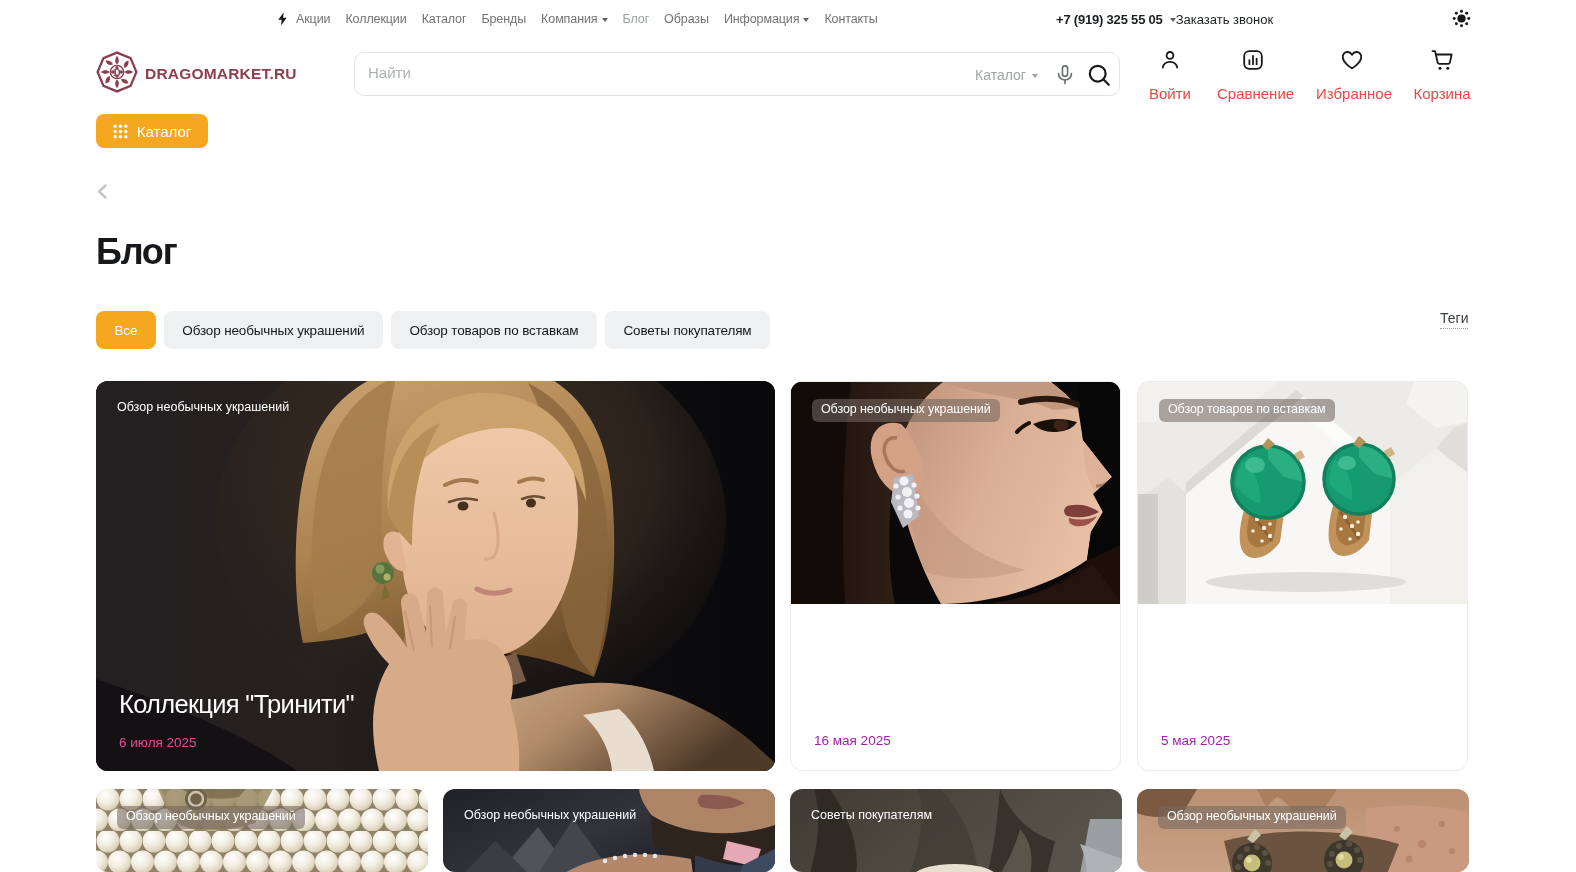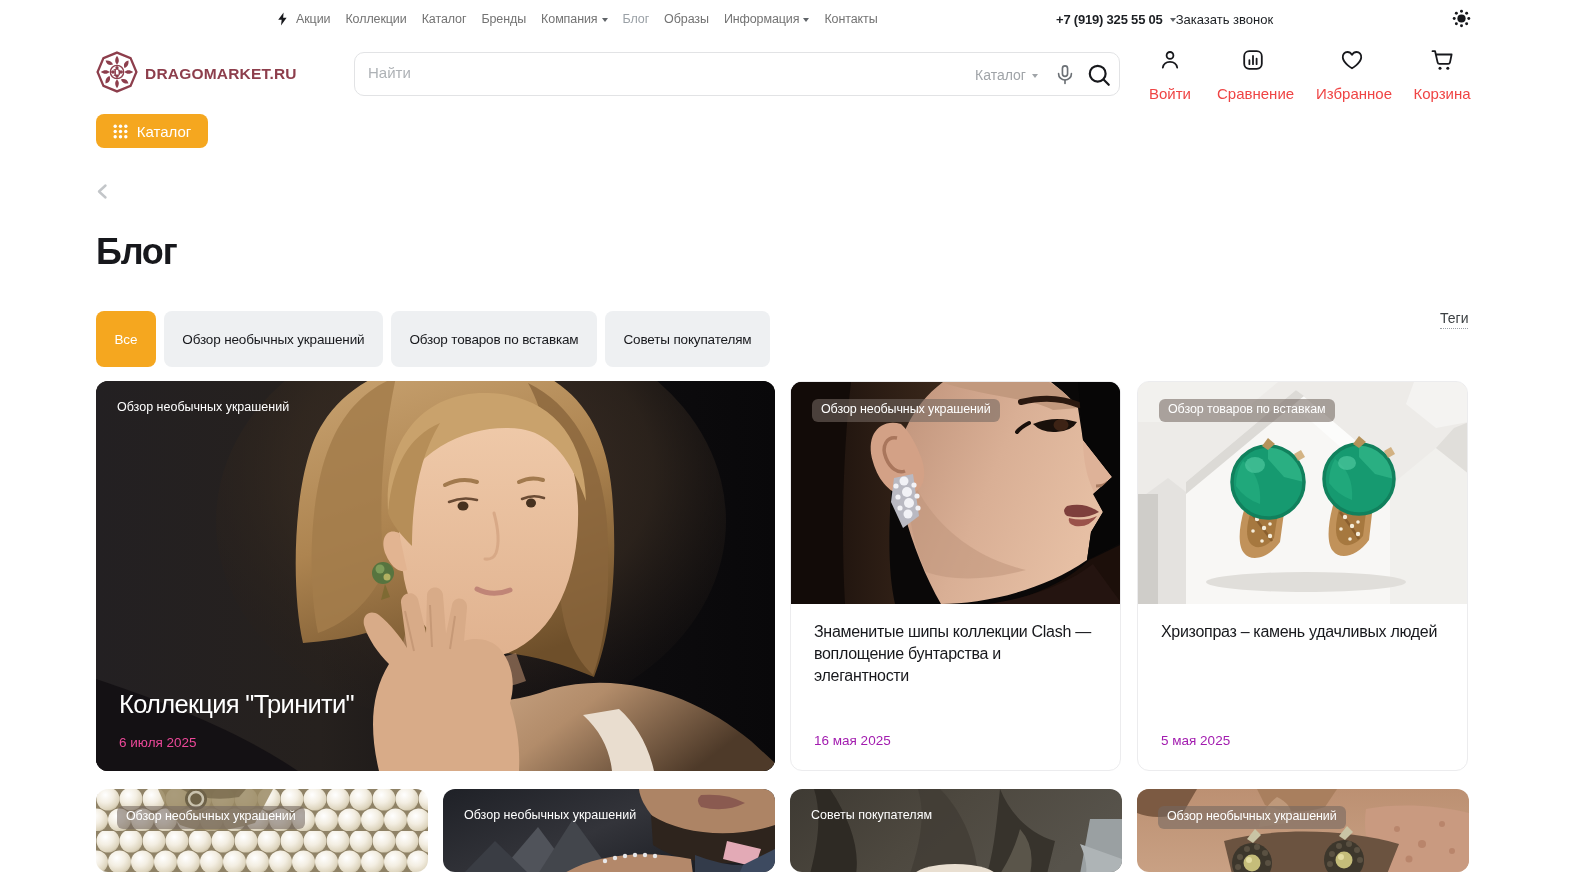--- a/index.html
+++ b/index.html
@@ -30,21 +30,21 @@
 
   .catbtn { position:absolute; left:96px; top:114px; width:112px; height:34px; background:#f5a71f; border-radius:8px;
     color:#fff; font-size:15px; display:flex; align-items:center; justify-content:center; gap:9px; }
 
   .backchev { position:absolute; left:95px; top:183px; }
 
   h1.blog { position:absolute; left:96px; top:231px; font-size:36px; font-weight:700; color:#17181c; letter-spacing:-1.2px;}
 
   
   .chips { position:absolute; left:96px; top:311px; display:flex; gap:8px; }
-  .chip { height:56px; border-radius:8px; background:#eef0f2; color:#17181c; font-size:13.5px; letter-spacing:-0.15px;
+  .chip { height:38px; border-radius:8px; background:#eef0f2; color:#17181c; font-size:13.5px; letter-spacing:-0.15px;
     display:flex; align-items:center; padding:0 18.5px; white-space:nowrap; }
   .chip.on { background:#f5a71f; color:#fff;}
   .tags { position:absolute; left:1440px; top:310px; font-size:14px; color:#3c4043; border-bottom:1.5px dotted #9aa0a6; padding-bottom:2px;}
 
   
   .card { position:absolute; border-radius:12px; overflow:hidden; background:#fff; }
   .card.bordered { border:1px solid #ececee; }
   .cimg { position:absolute; left:0; top:0; right:0; overflow:hidden; }
   .cimg svg { display:block; }
   .pill { position:absolute; left:21px; top:17px; background:rgba(116,104,96,0.58); color:#fff; font-size:12.5px;
@@ -324,21 +324,20 @@
           </g>
         </g>
 
         <path d="M205 222 C245 214 278 198 298 178 L331 162 V222 Z" fill="#1c0f0a"></path>
         <path d="M196 222 C240 216 276 202 302 182 L331 222 Z" fill="#241410"></path>
 
         <path d="M331 0 H287 L292 58 L321 95 L303 112 L312 130 L300 150 L296 178 L331 160 Z" fill="#070606"></path>
       </svg>
     </div>
     <div class="pill">Обзор необычных украшений</div>
-    <div class="ctitle" style="top:239px;">Знаменитые шипы коллекции Clash —<br>воплощение бунтарства и<br>элегантности</div>
     <div class="cdate" style="top:351px;">16 мая 2025</div>
   </div>
 
   <div class="card bordered" style="left:1137px; top:381px; width:331px; height:390px;">
     <div class="cimg" style="height:222px;">
       <svg width="331" height="222" viewBox="0 0 331 222">
         <rect width="331" height="222" fill="#edebe8"></rect>
 
         <path d="M48 222 V100 L158 8 L252 88 V222 Z" fill="#f8f7f5"></path>
         <path d="M158 8 L252 88 L247 104 L158 26 Z" fill="#fcfcfb"></path>
@@ -392,21 +391,20 @@
           <path d="M221 62 A35 35 0 0 1 256 97 L237 92 L221 75 Z" fill="#2cb184" opacity="0.9"></path>
           <path d="M197 77 Q216 91 214 118 Q200 113 191 101 Q191 87 197 77 Z" fill="#20a87b"></path>
           <circle cx="221" cy="97" r="35" fill="none" stroke="#11815d" stroke-width="3.5"></circle>
           <ellipse cx="209" cy="81" rx="9" ry="7" fill="#49c49b" opacity="0.75"></ellipse>
           <path d="M215 62 l6 -8 7 6 -7 6 Z" fill="#b5925a"></path>
           <path d="M246 69 l7 -4 4 7 -7 4 Z" fill="#caa268" opacity="0.8"></path>
         </g>
       </svg>
     </div>
     <div class="pill">Обзор товаров по вставкам</div>
-    <div class="ctitle" style="top:239px; white-space:nowrap;">Хризопраз – камень удачливых людей</div>
     <div class="cdate" style="top:351px;">5 мая 2025</div>
   </div>
 
   <div class="card" style="left:96px; top:789px; width:332px; height:83px;">
     <div class="cimg" style="height:83px;">
         <svg width="332" height="85" viewBox="0 0 332 85">
         <defs>
           <radialGradient id="pearl" cx="0.38" cy="0.32" r="0.8">
             <stop offset="0" stop-color="#ffffff"></stop>
               <stop offset="0.45" stop-color="#f3eee2"></stop>

